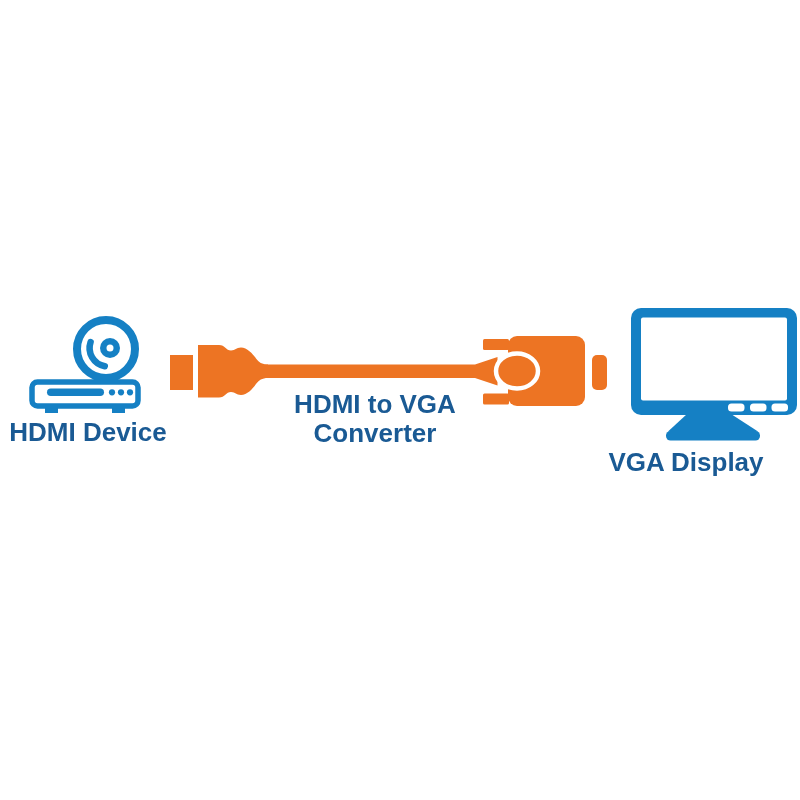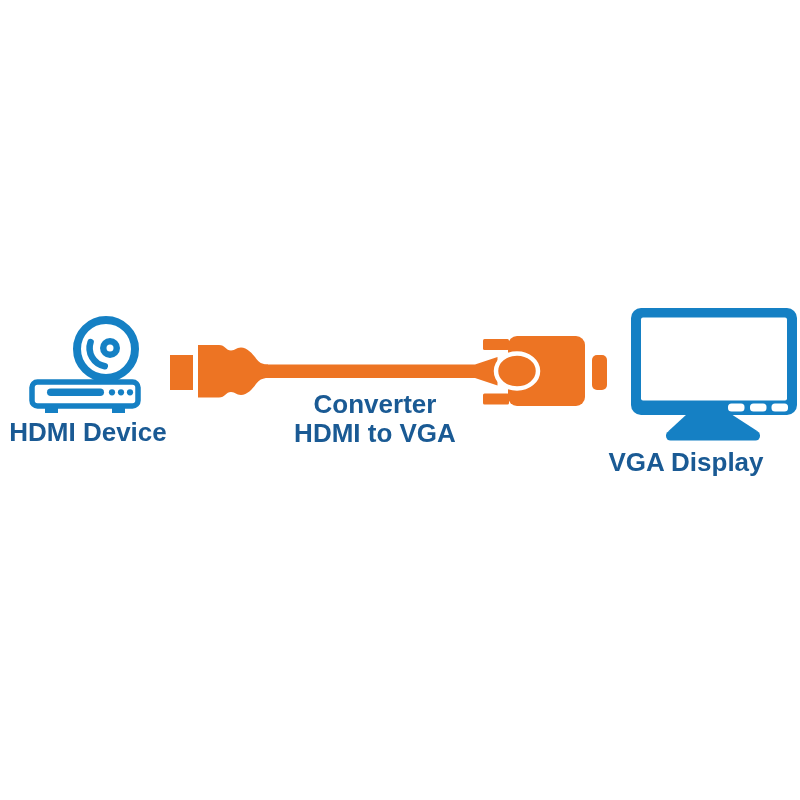--- a/index.html
+++ b/index.html
@@ -95,19 +95,19 @@
       <rect x="750" y="403.5" width="16.5" height="8" rx="3.5" fill="#ffffff"></rect>
       <rect x="771.5" y="403.5" width="16.5" height="8" rx="3.5" fill="#ffffff"></rect>
       <path d="M687 414 L731 414 L758 431.5 L668 431.5 Z" fill="#1580C4"></path>
       <rect x="666" y="431" width="94" height="9.5" rx="4.5" fill="#1580C4"></rect>
     </g>
   </svg>
 
   <div class="label label-hdmi-device">HDMI Device</div>
 
   <div class="label label-converter">
+    <div>HDMI to VGA</div>
     <div>Converter</div>
-    <div>HDMI to VGA</div>
   </div>
 
   <div class="label label-vga-display">VGA Display</div>
 
 </div>
 
 </body></html>

